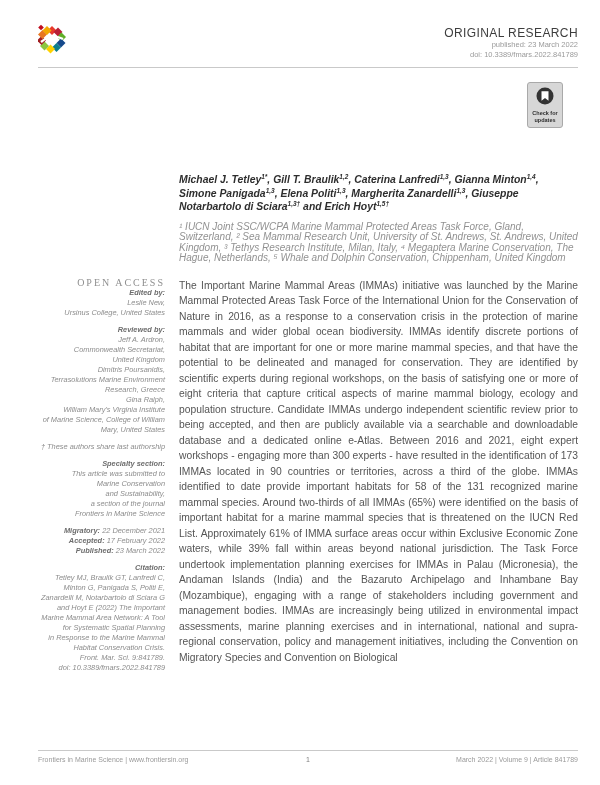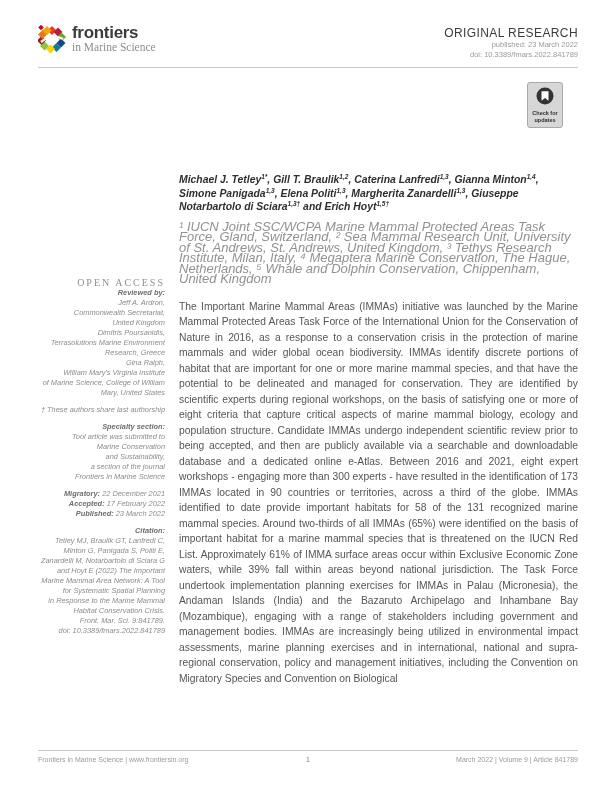--- a/index.html
+++ b/index.html
@@ -38,21 +38,21 @@
   .sb-label { font-weight:bold; color:#6d6d6d; }
   .sb-line  { white-space:nowrap; }
   .sb-line b { color:#6d6d6d; font-weight:bold; }
   .sb-email { color:#8c8c8c; }
   .main { flex:1; padding:105px 0 0 14px; }
   .title { font-size:20.5px; line-height:23.5px; font-weight:bold; color:#1f1f1f;
            letter-spacing:-0.2px; margin-bottom:8px; }
   .authors { font-size:10.4px; font-weight:bold; font-style:italic; color:#2e2e2e;
              line-height:13.5px; margin-bottom:8px; }
   .authors sup { font-size:6.5px; line-height:0; }
-  .affiliations { font-size:13px; font-style:italic; color:#919191;
+  .affiliations { font-size:10px; font-style:italic; color:#919191;
                   line-height:10.5px; margin-bottom:14px; }
   .abstract { font-size:10.3px; color:#555555; line-height:15.5px;
               text-align:justify; }
   
   .footer { position:absolute; left:38px; right:22px; bottom:22px; background:#fff; }
   .footer-rule { border-bottom:1px solid #c9c9c9; margin-bottom:5px; }
   .footer-row { display:flex; font-size:7px; color:#9a9a9a; }
   .f-left { flex:1; text-align:left; }
   .f-center { width:60px; text-align:center; color:#7d7d7d; }
   .f-right { flex:1; text-align:right; }
@@ -71,24 +71,20 @@
           <rect x="19.8" y="15.8" width="6.4" height="6.4" transform="rotate(45 23 19)" fill="#15498c"></rect>
           <rect x="15.3" y="20.3" width="6.4" height="6.4" transform="rotate(45 18.5 23.5)" fill="#0d7e8c"></rect>
           <rect x="9.3" y="21.8" width="6.4" height="6.4" transform="rotate(45 12.5 25)" fill="#ffd200"></rect>
           <rect x="3.3" y="18.8" width="6.4" height="6.4" transform="rotate(45 6.5 22)" fill="#8cc63f"></rect>
           <rect x="0.2999999999999998" y="13.3" width="6.4" height="6.4" transform="rotate(45 3.5 16.5)" fill="#a01d20"></rect>
           <rect x="1.2999999999999998" y="7.3" width="6.4" height="6.4" transform="rotate(45 4.5 10.5)" fill="#e87722"></rect>
           <rect x="5.8" y="3.3" width="6.4" height="6.4" transform="rotate(45 9 6.5)" fill="#f2a900"></rect>
           <rect x="1" y="1.5" width="4" height="4" transform="rotate(45 3 3.5)" fill="#c00d1e"></rect>
           <path d="M3 18 Q 14 9 25 15" stroke="#ffffff" stroke-width="2.4" fill="none"></path>
         </svg>
-      <div>
-        <div class="logo-name">frontiers</div>
-        <div class="logo-sub">in Marine Science</div>
-      </div>
     </div>
     <div class="header-right">
       <div class="article-type">ORIGINAL RESEARCH</div>
       <div class="pub-line">published: 23 March 2022</div>
       <div class="doi-line">doi: 10.3389/fmars.2022.841789</div>
     </div>
   </div>
   <div class="header-rule"></div>
 
   <div class="update-badge">
@@ -98,38 +94,43 @@
     </svg>
     <div class="badge-text">Check for</div>
     <div class="badge-text">updates</div>
   </div>
 
   <div class="columns">
     <aside class="sidebar">
       <div class="open-access">OPEN ACCESS</div>
       <div id="sidebar-blocks">
           <div class="sb-block">
+            <div class="sb-label">Edited by:</div>
+            <div class="sb-line">Leslie New,</div>
+            <div class="sb-line">Ursinus College, United States</div>
+          </div>
+          <div class="sb-block">
             <div class="sb-label">Reviewed by:</div>
             <div class="sb-line">Jeff A. Ardron,</div>
             <div class="sb-line">Commonwealth Secretariat,</div>
             <div class="sb-line">United Kingdom</div>
             <div class="sb-line">Dimitris Poursanidis,</div>
             <div class="sb-line">Terrasolutions Marine Environment</div>
             <div class="sb-line">Research, Greece</div>
             <div class="sb-line">Gina Ralph,</div>
             <div class="sb-line">William Mary's Virginia Institute</div>
             <div class="sb-line">of Marine Science, College of William</div>
             <div class="sb-line">Mary, United States</div>
           </div>
           <div class="sb-block">
             <div class="sb-line">† These authors share last authorship</div>
           </div>
           <div class="sb-block">
             <div class="sb-label">Specialty section:</div>
-            <div class="sb-line">Tool article was submitted to</div>
+            <div class="sb-line">This article was submitted to</div>
             <div class="sb-line">Marine Conservation</div>
             <div class="sb-line">and Sustainability,</div>
             <div class="sb-line">a section of the journal</div>
             <div class="sb-line">Frontiers in Marine Science</div>
           </div>
           <div class="sb-block">
             <div class="sb-line"><b>Migratory:</b> 22 December 2021</div>
             <div class="sb-line"><b>Accepted:</b> 17 February 2022</div>
             <div class="sb-line"><b>Published:</b> 23 March 2022</div>
           </div>

